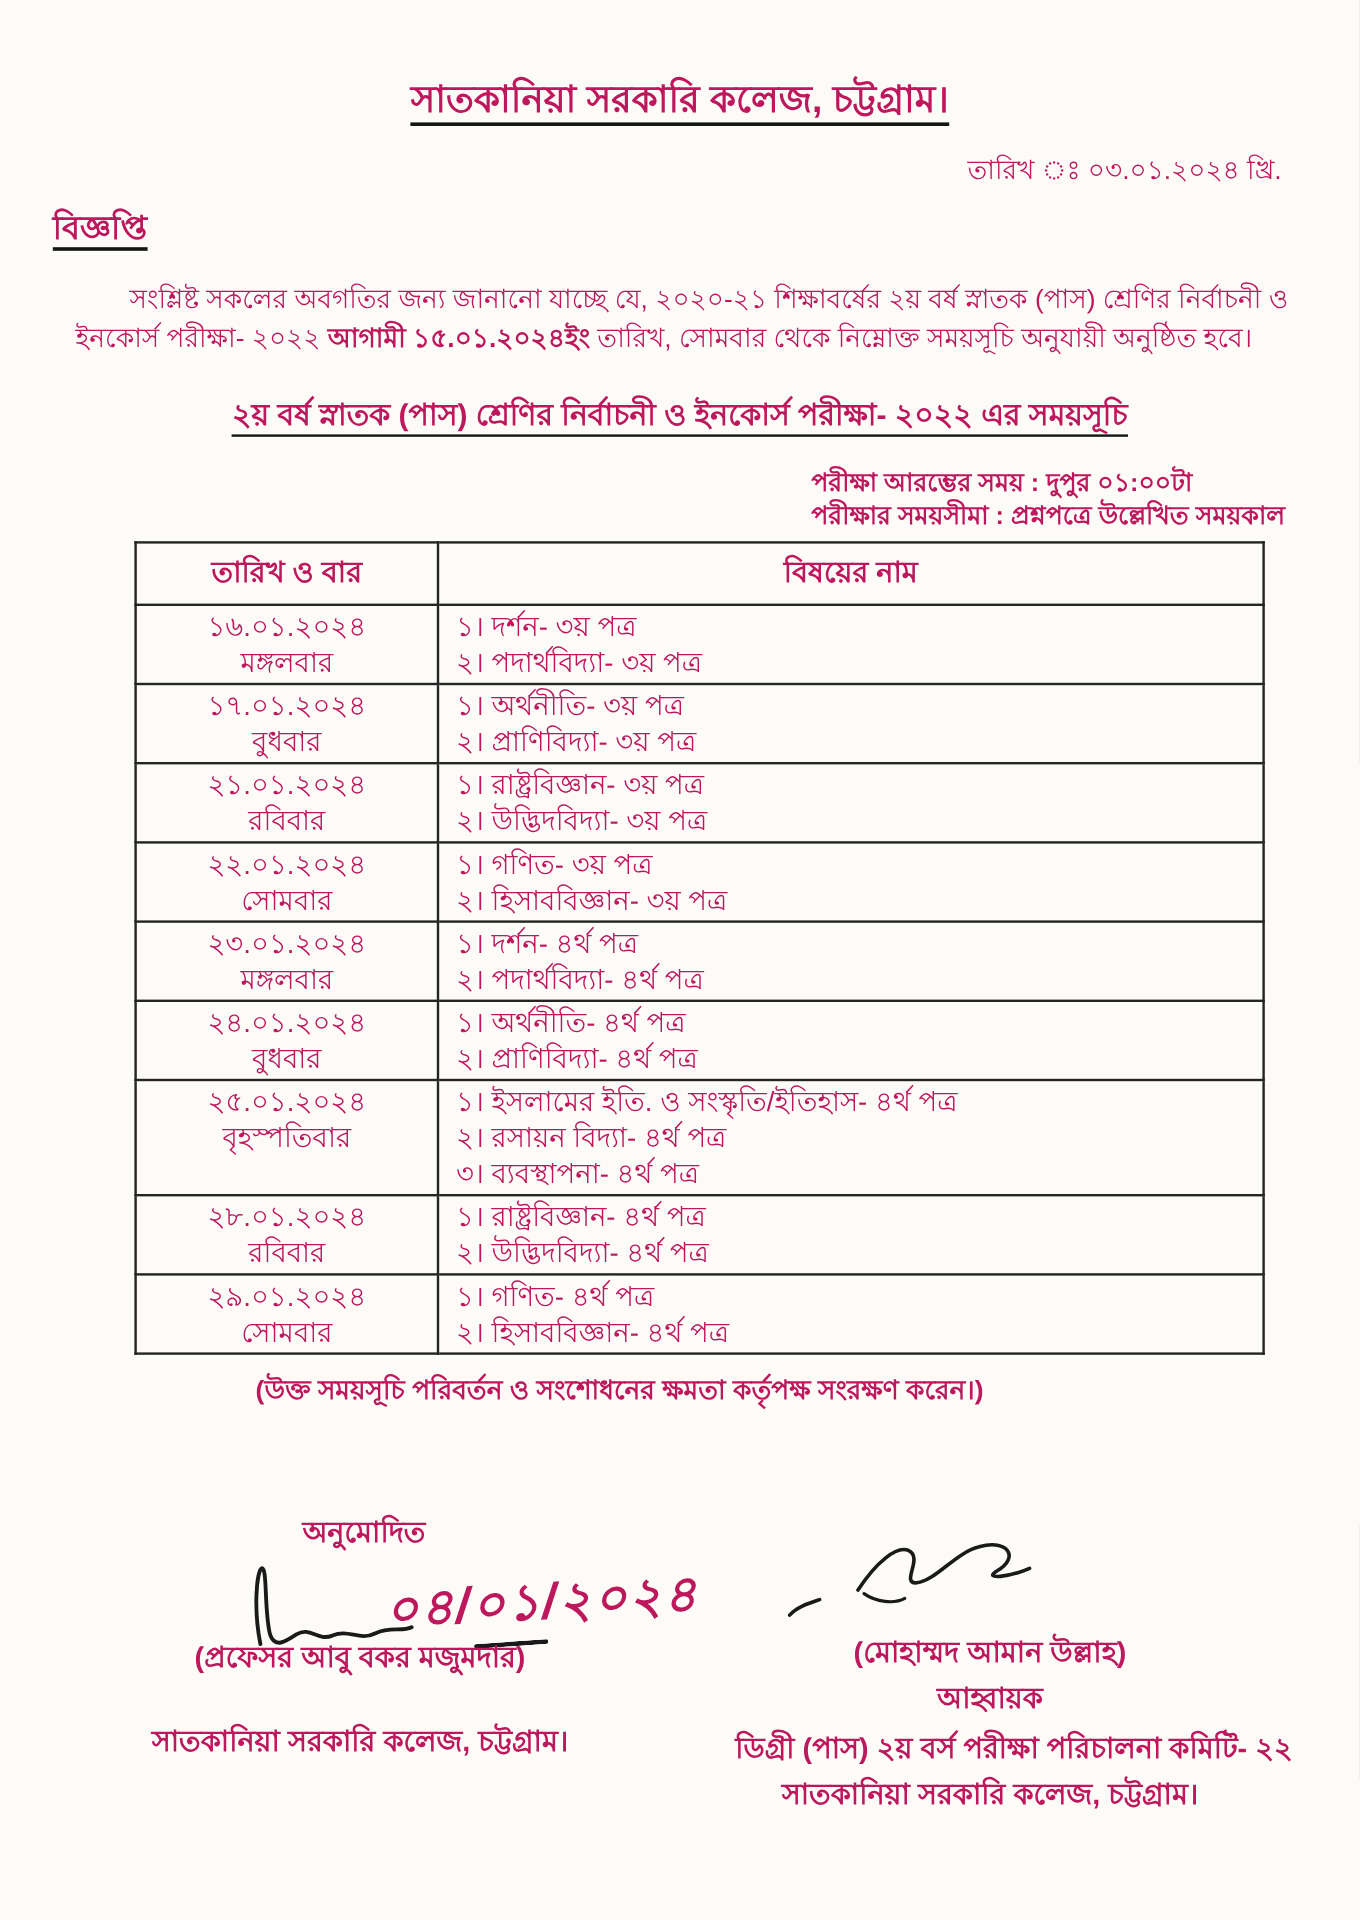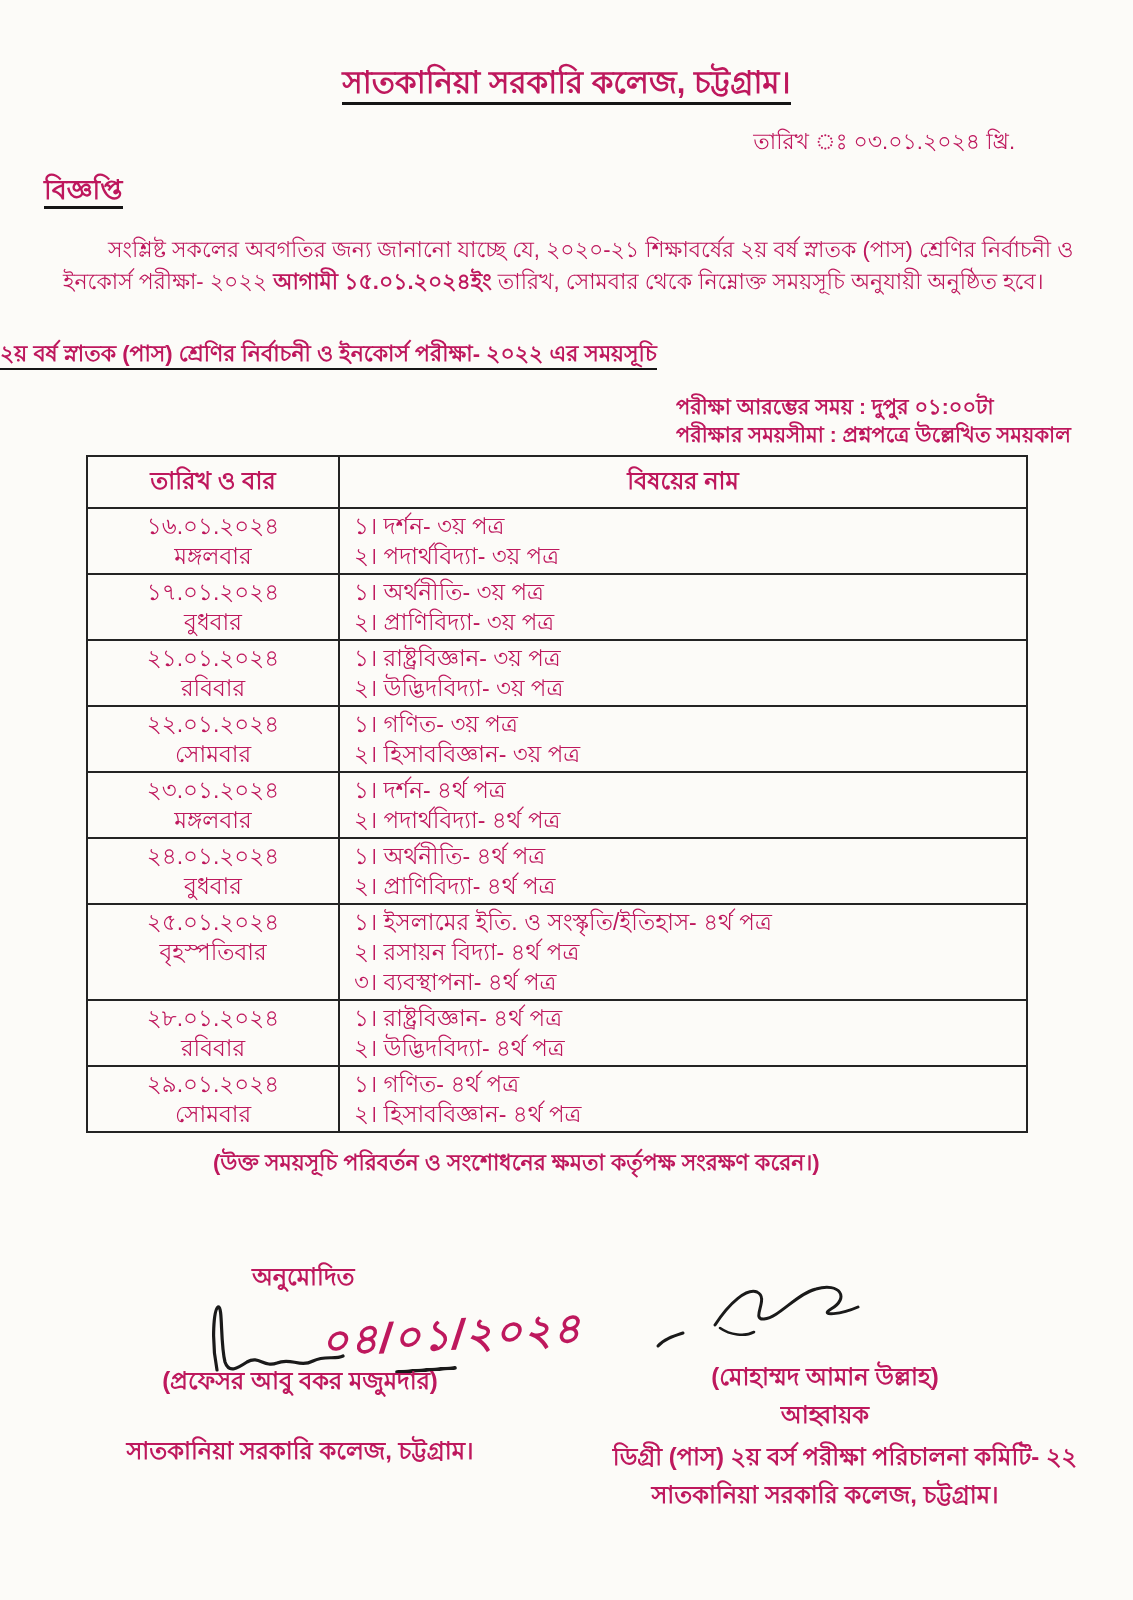--- a/index.html
+++ b/index.html
@@ -15,54 +15,55 @@
   }
   .college-title{
     padding-top:58px;
     text-align:center;
     font-size:31px;
     font-weight:bold;
   }
   .college-title span{border-bottom:3px solid #151515;padding-bottom:2px;}
   .date-line{
     text-align:right;
-    padding-right:118px;
+    padding-right:65px;
     margin-top:14px;
     font-size:22px;
   }
   .notice-title{
     text-align:left;
     margin-top:8px;
     font-size:27px;
     font-weight:bold;
     margin-left:44px;
   }
   .notice-title span{border-bottom:3px solid #151515;padding-bottom:1px;}
   .intro{
     margin:20px 52px 0 63px;
     font-size:22px;
     line-height:32px;
     text-indent:45px;
     text-align:left;
   }
   .schedule-title{
-    margin-top:38px;
-    font-size:22px;
+    text-align:center;
+    margin-top:28px;
+    font-size:25px;
     font-weight:bold;
   }
   .schedule-title span{border-bottom:2.5px solid #151515;padding-bottom:2px;}
   .info-lines{
     margin-left:676px;
     margin-top:20px;
     font-size:21px;
     font-weight:bold;
     line-height:28px;
   }
   table.sched{
-    margin-left:86px;
+    margin-left:112px;
     margin-top:6px;
     width:942px;
     border-collapse:collapse;
     font-size:23px;
   }
   table.sched th, table.sched td{
     border:2.5px solid #242424;
   }
   table.sched th{
     font-weight:bold;

